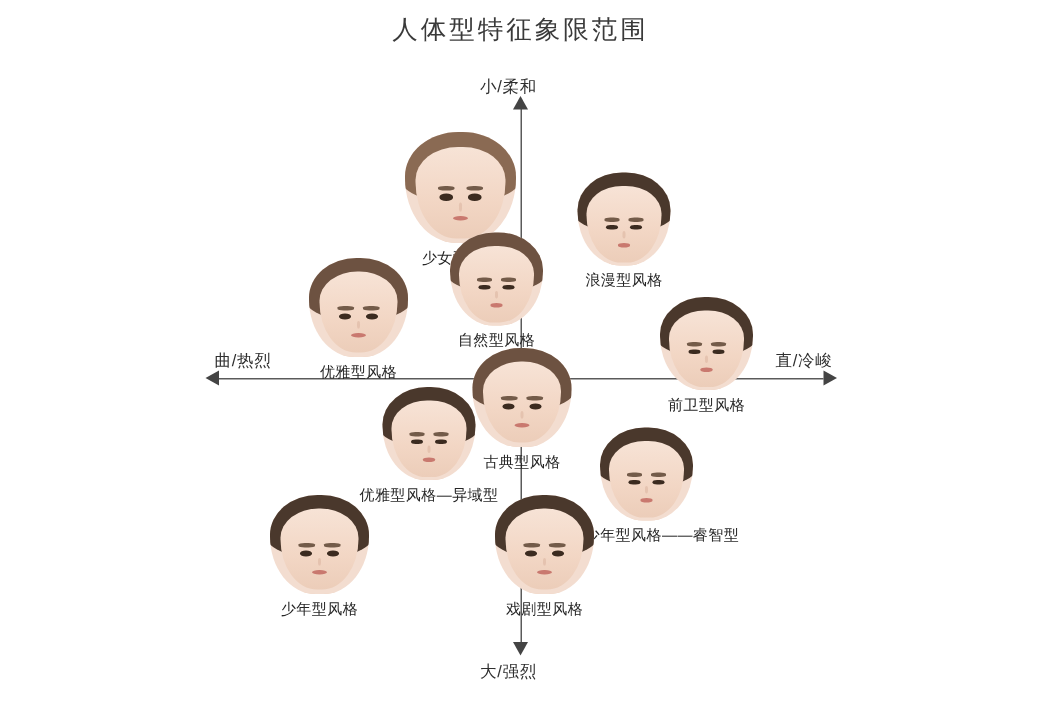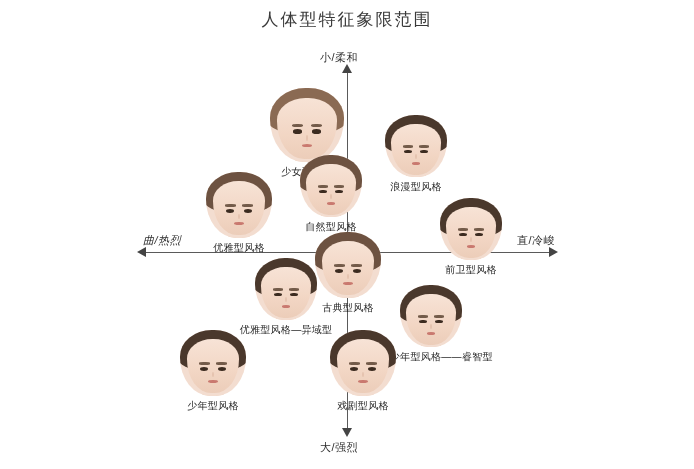--- a/index.html
+++ b/index.html
@@ -62,21 +62,21 @@
 
   .axis-label{
     position:absolute;
     font-size:11px;
     color:#2f2f2f;
     white-space:nowrap;
     letter-spacing:.5px;
   }
   .lbl-top{left:320px;top:50px;}
   .lbl-bottom{left:320px;top:440px;}
-  .lbl-left{left:143px;top:233px;font-style:italic;}
+  .lbl-left{left:143px;top:233px;}
   .lbl-right{left:517px;top:233px;}
 
   
   .node{position:absolute;}
   .face{
     position:relative;
     border-radius:48% 48% 46% 46% / 40% 40% 58% 58%;
     overflow:hidden;
     background:#f3ddd0;
   }

